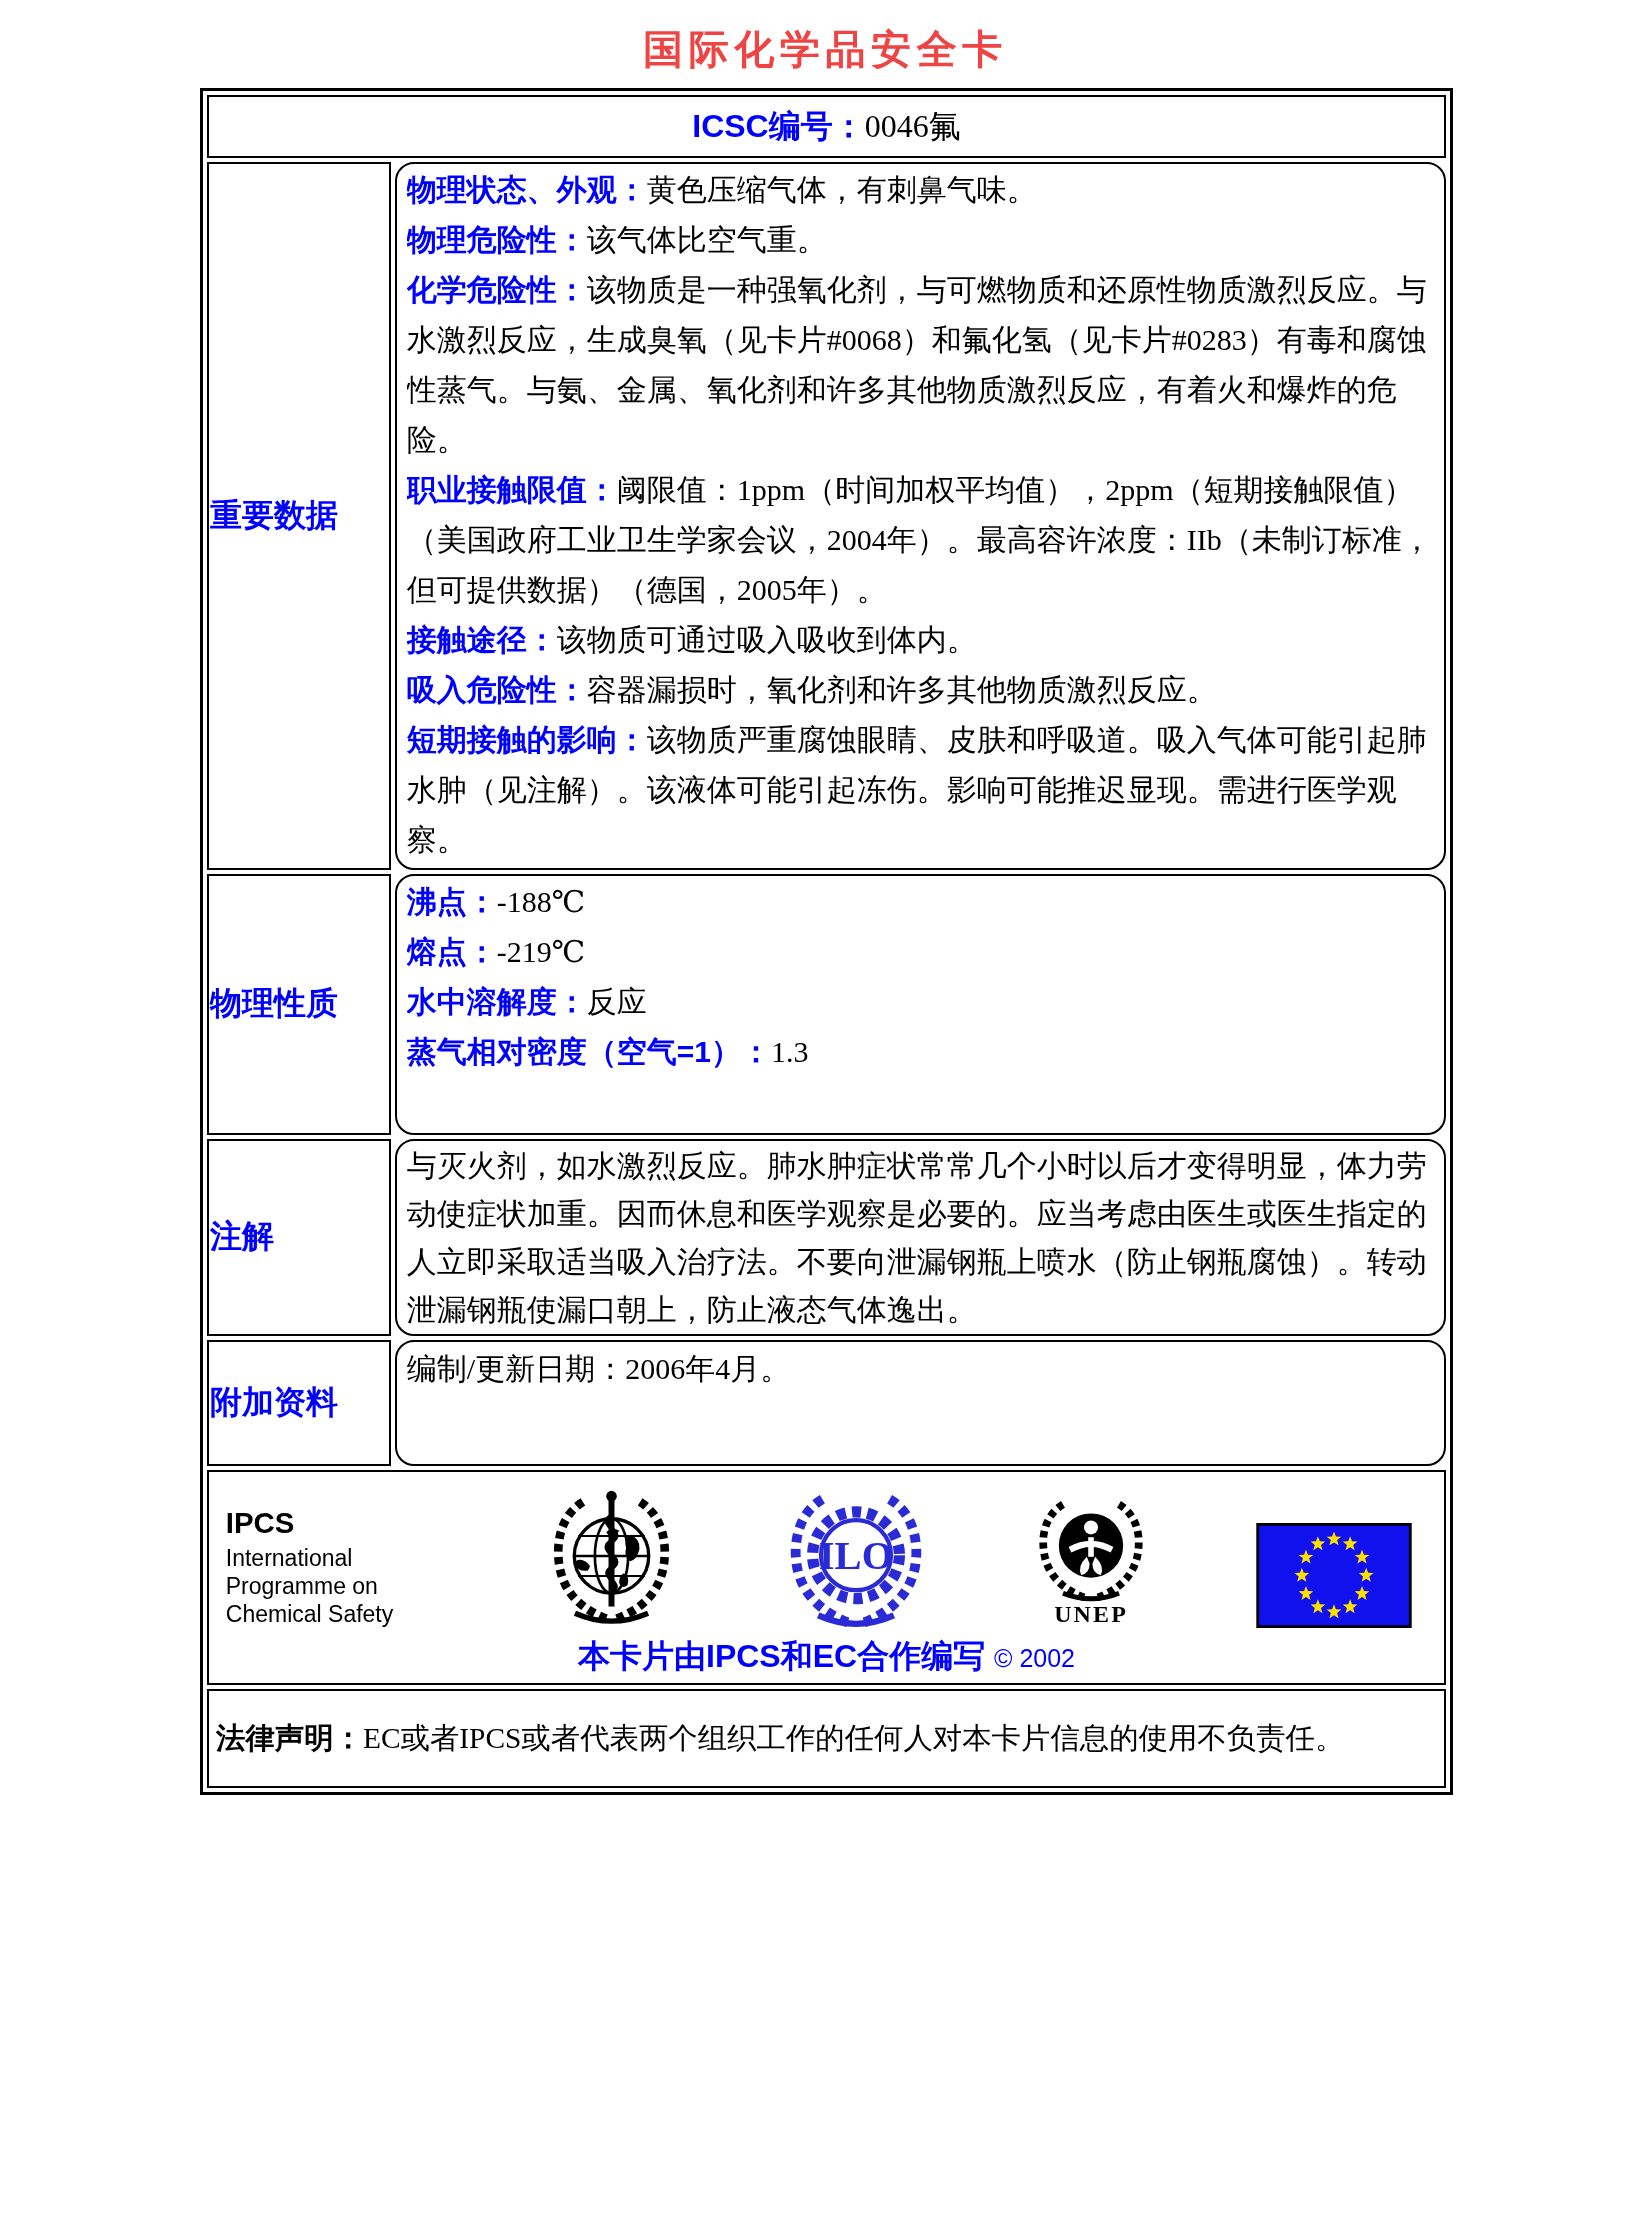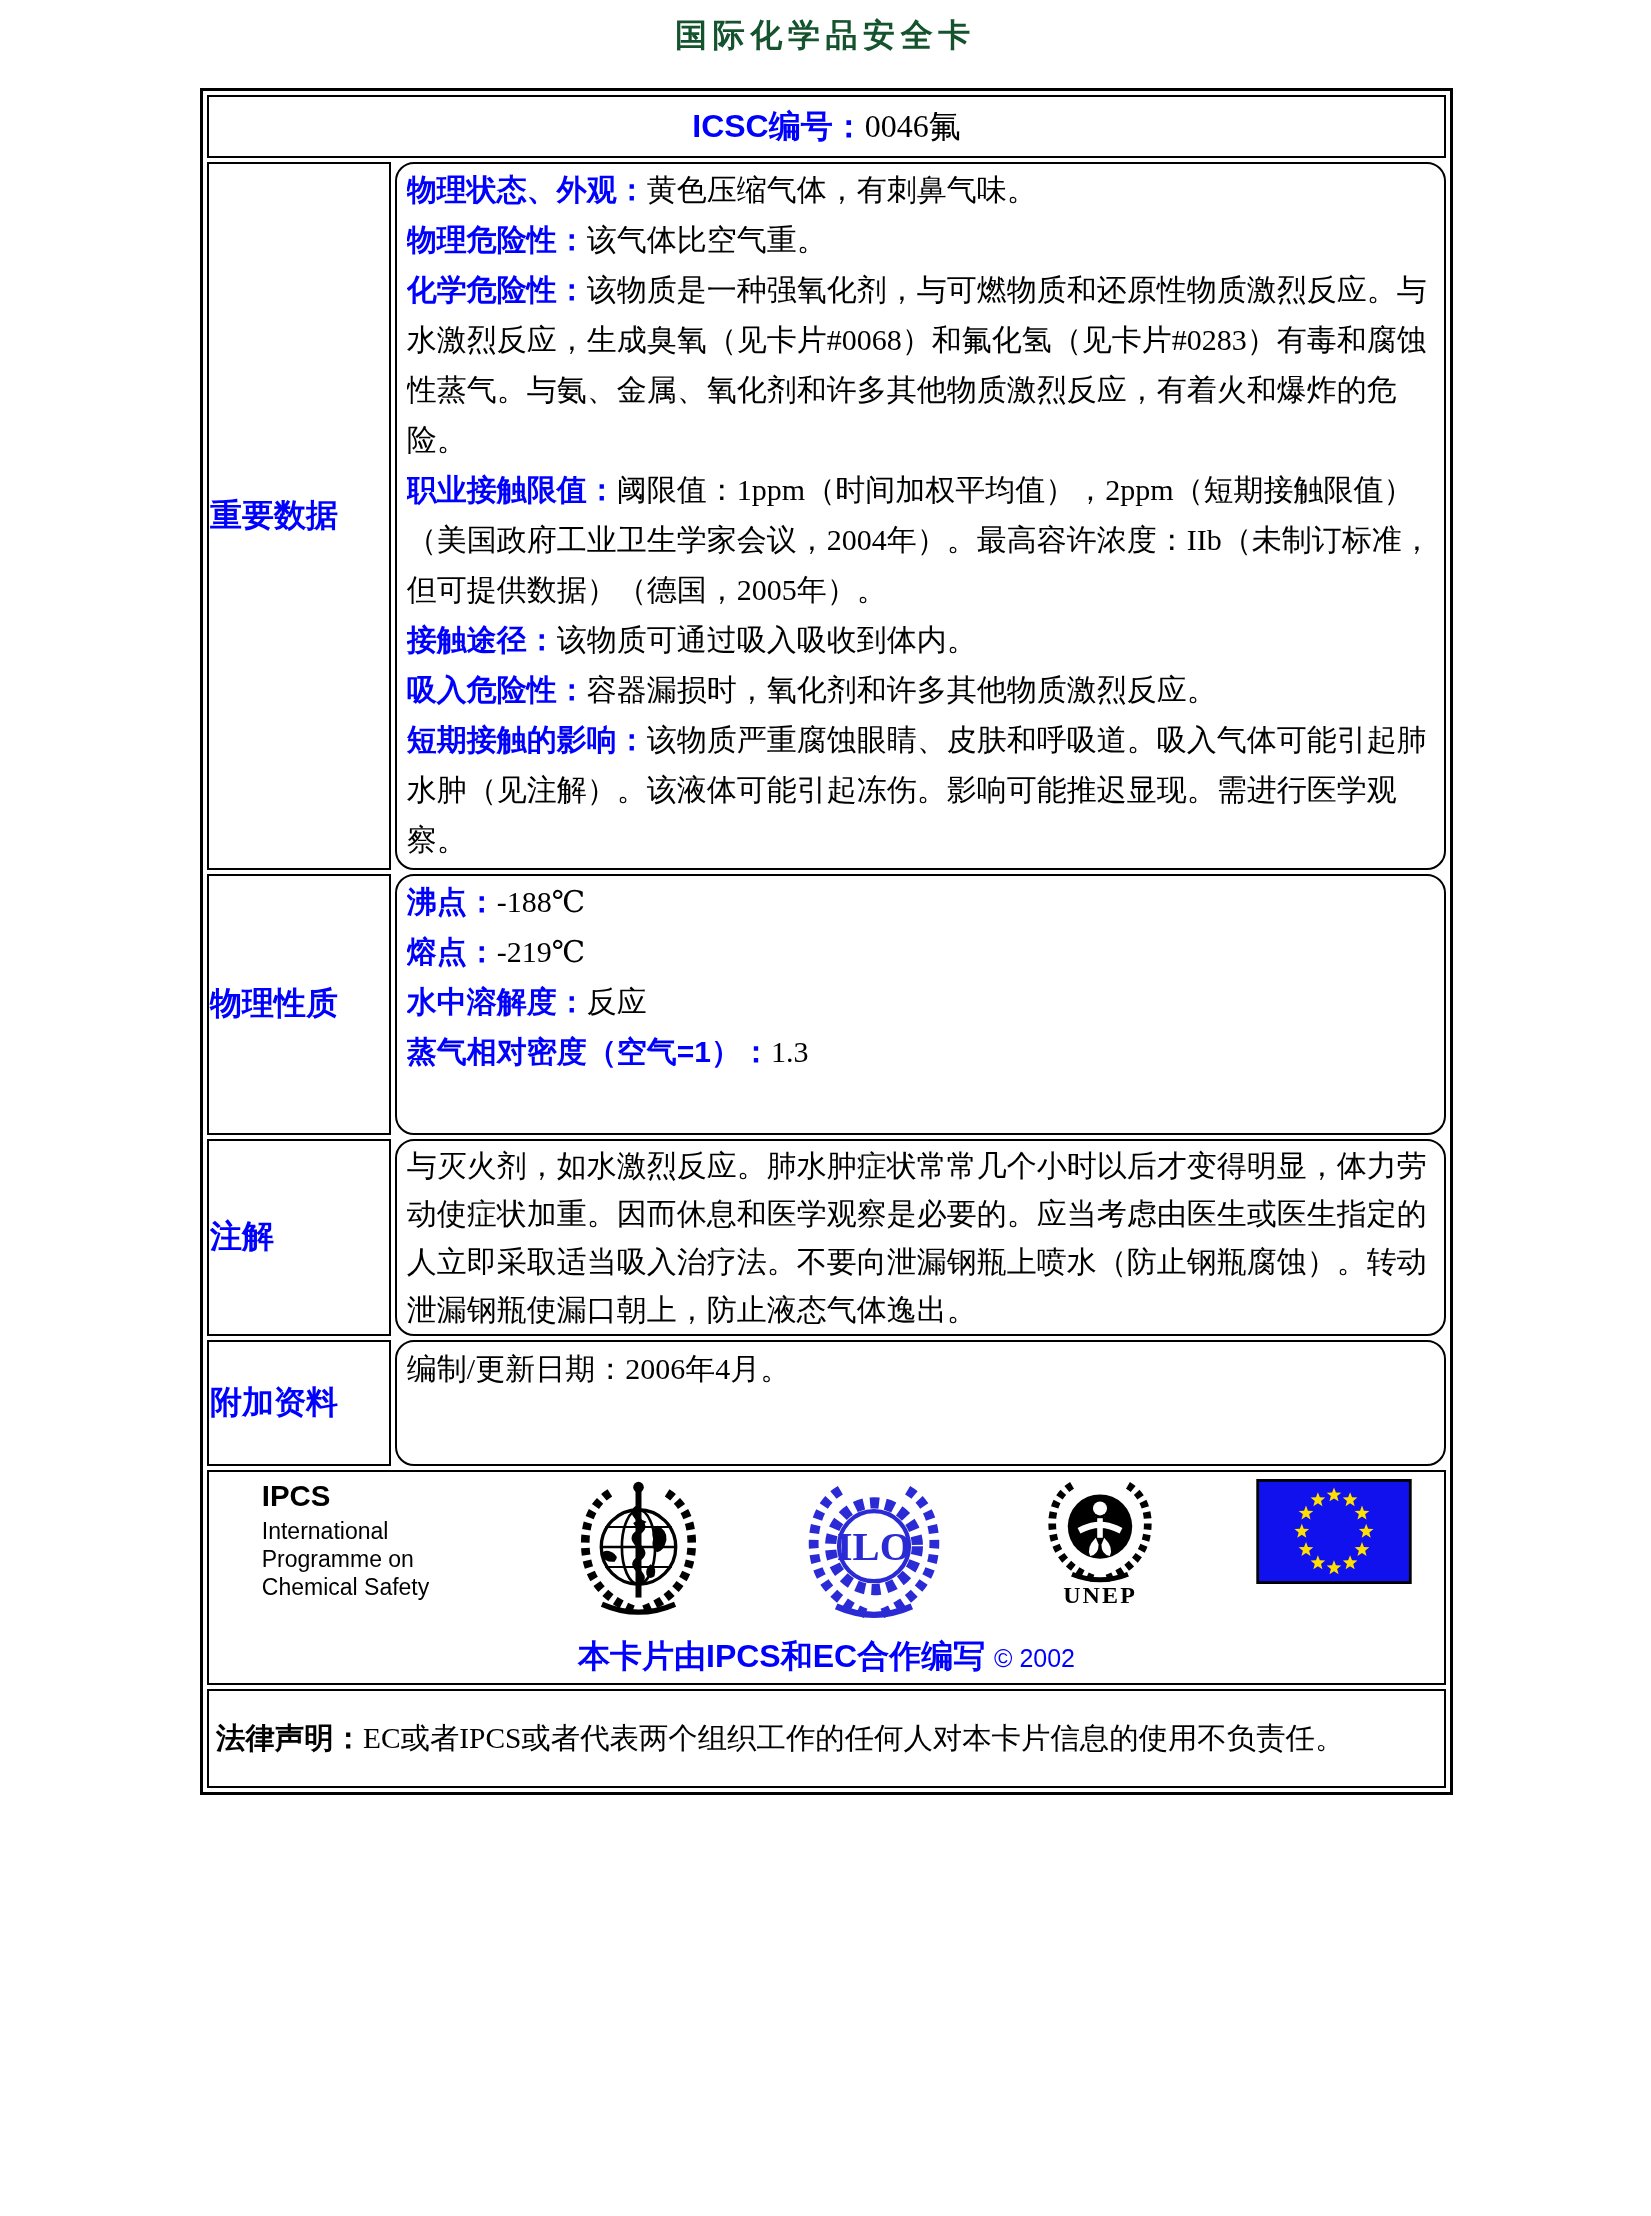--- a/index.html
+++ b/index.html
@@ -3,22 +3,22 @@
 <meta charset="utf-8">
 <style>
   html,body{margin:0;padding:0;}
   body{
     width:1651px;height:2216px;background:#ffffff;position:relative;
     font-family:"Liberation Serif","DejaVu Serif",serif;color:#000;
   }
   .page-title{
     position:absolute;top:0;left:0;right:0;text-align:center;
     font-family:"Liberation Serif","DejaVu Serif",serif;
-    font-weight:bold;font-size:32px;letter-spacing:5.6px;color:#14532d;
-    padding-top:5.6px;margin:8px;
+    font-weight:bold;font-size:40px;letter-spacing:5.6px;color:#ef4444;
+    padding-top:5.6px;margin:16px;
   }
   table.card{
     position:absolute;left:200px;top:88px;width:1253px;
     border-collapse:separate;border-spacing:4.2px;
     border:3.5px solid #000;background:#fff;table-layout:fixed;
   }
   td{border:2.8px solid #000;vertical-align:top;background:#fff;overflow:hidden;}
   .label-cell{
     width:184px;vertical-align:middle;
     color:#0000ff;font-weight:bold;font-size:32px;
@@ -37,21 +37,21 @@
   
   .h-imp{height:701px;} .h-imp .cell-body{height:698px;}
   .h-phy{height:254px;}  .h-phy .cell-body{height:251px;}
   .h-env{height:118px;}  .h-env .cell-body{height:115px;}
   .h-not{height:191px;}  .h-not .cell-body{height:189px;line-height:48px;}
   .h-add{height:119px;}  .h-add .cell-body{height:116px;}
   .h-foot{height:198px;} .h-leg{height:63px;}
   .item{display:block;}
   
   .footer-cell{padding:4.2px 12.6px;}
-  .logo-row{display:flex;align-items:flex-start;justify-content:space-between;height:149px;padding:2.8px 19.6px 0 4.2px;margin-left:36px;}
+  .logo-row{display:flex;align-items:flex-end;justify-content:space-between;height:149px;padding:2.8px 19.6px 0 4.2px;}
   .ipcs-block{font-family:"Liberation Sans","DejaVu Sans",sans-serif;width:210px;}
   .ipcs-acro{font-weight:bold;font-size:29.4px;margin-bottom:4.2px;}
   .ipcs-line{font-size:23px;line-height:28px;}
   .unep-block{text-align:center;}
   .unep-label{font-family:Liberation Serif, serif;font-weight:bold;font-size:24px;letter-spacing:2.1px;margin-top:-4.2px;}
   .footer-caption{
     text-align:center;margin-top:7px;color:#0000ff;font-weight:bold;font-size:32px;
     font-family:"Liberation Sans","DejaVu Sans",sans-serif;
   }
   .footer-caption .copyright{font-size:25px;font-weight:normal;}

